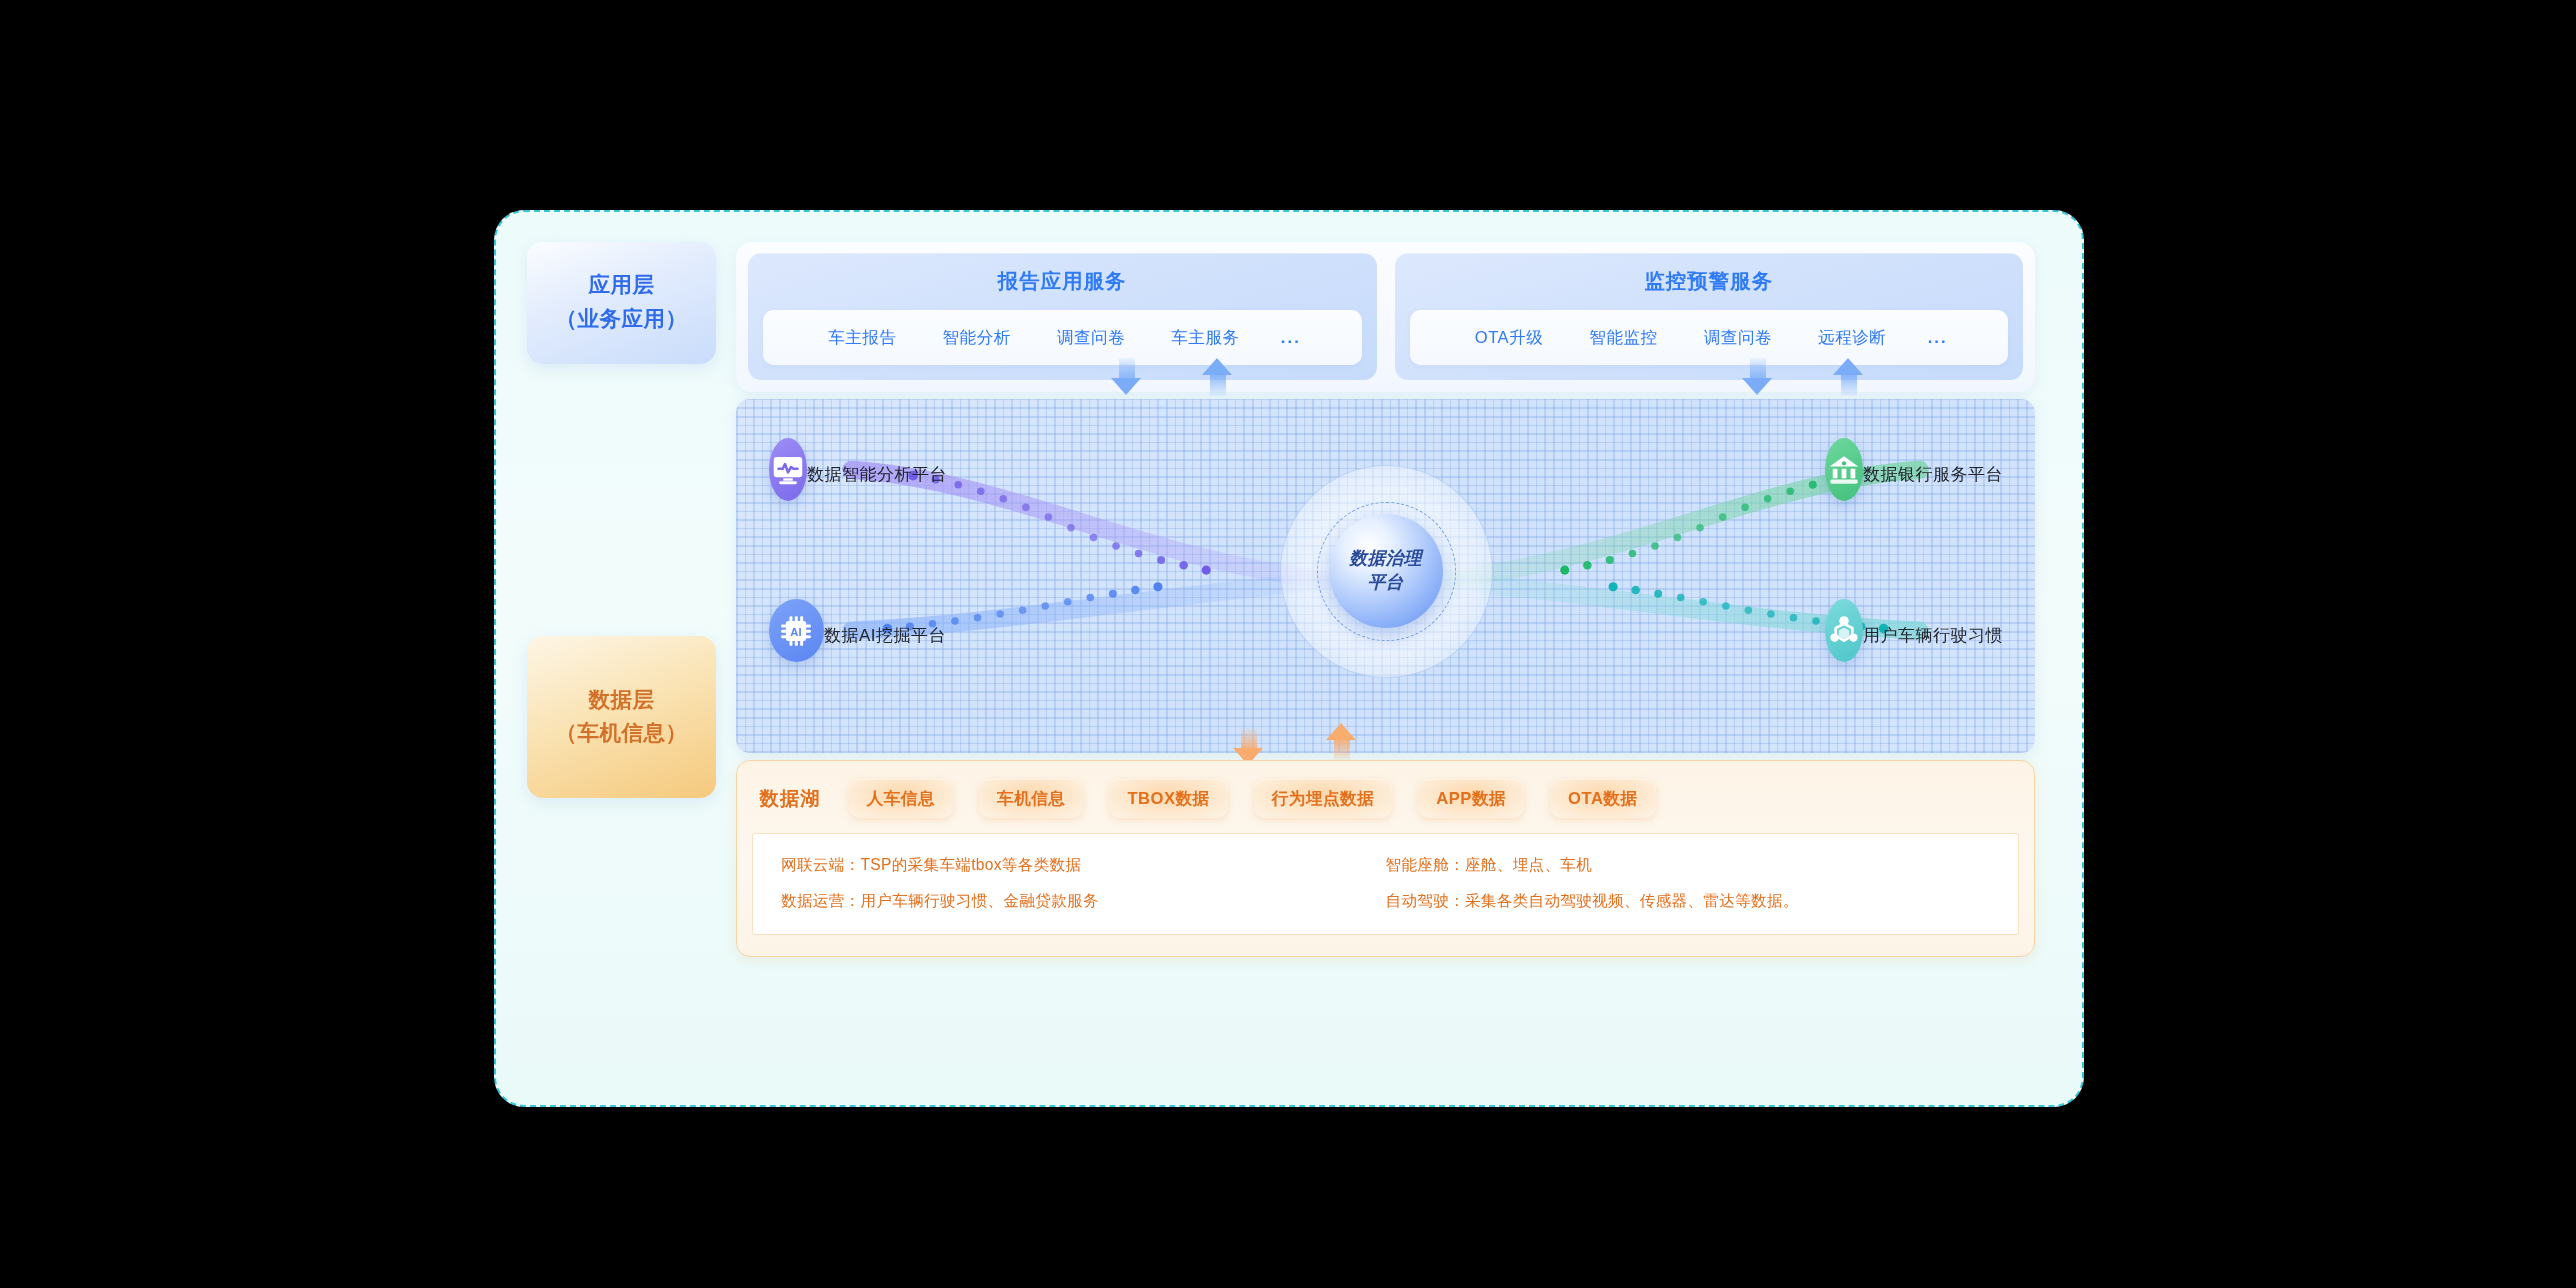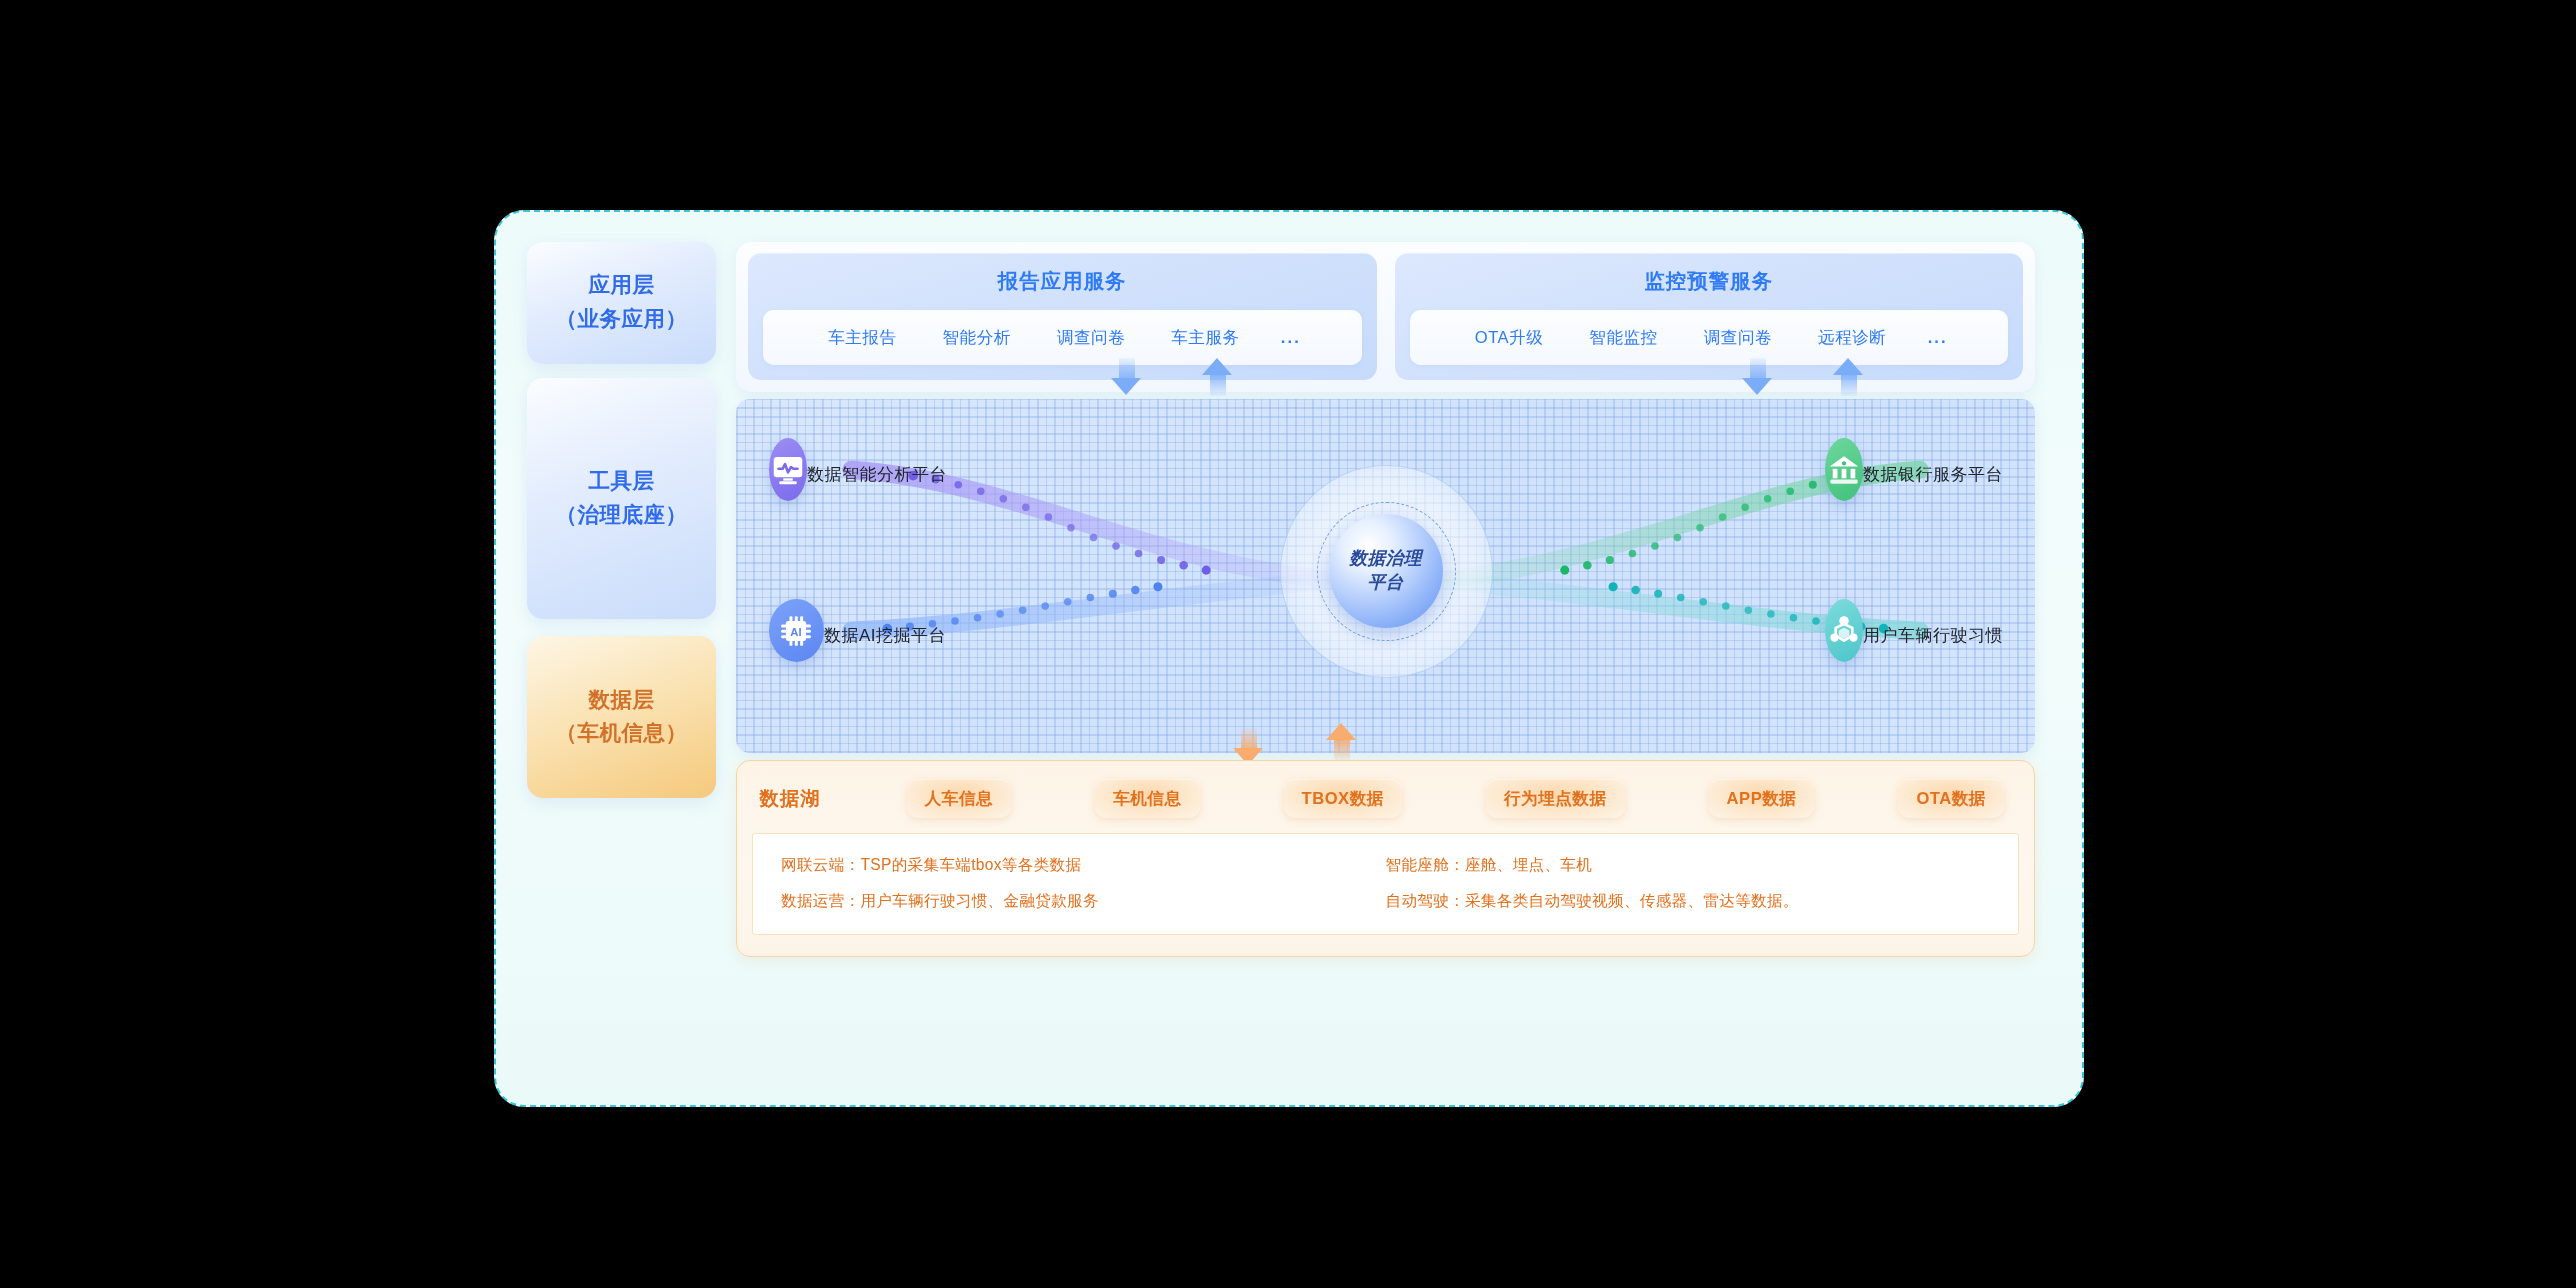--- a/index.html
+++ b/index.html
@@ -125,21 +125,21 @@
 
   
   #data-layer{
     position:absolute;left:240px;top:548px;width:1299px;height:197px;
     border-radius:14px;box-sizing:border-box;
     border:1.1px solid #f7d4a4;
     background:linear-gradient(180deg,#fdf4e6 0%,#fdf7ee 55%,#fdf4e7 100%);
     box-shadow:0 3.2px 14px rgba(220,180,130,.18);
     padding:15px;
   }
-  #lake-row{display:flex;align-items:center;gap:11px;height:45px;padding-left:7.5px;justify-content:space-between;}
+  #lake-row{display:flex;align-items:center;gap:11px;height:45px;padding-left:7.5px;}
   #lake-title{font-size:19.3px;font-weight:700;color:#e2701d;letter-spacing:1.1px;margin-right:17px;white-space:nowrap;}
   .lake-chip{
     height:39px;display:flex;align-items:center;justify-content:center;
     padding:0 18px;margin-right:15px;border-radius:11.8px;white-space:nowrap;
     font-size:16.6px;font-weight:600;color:#e2701d;letter-spacing:0.5px;
     background:radial-gradient(ellipse at 50% 40%,#fcd8ad 0%,#fde7cb 50%,#fdf4e8 100%);
     box-shadow:0 2.1px 7.5px rgba(240,180,120,.35),inset 0 0.5px 0 rgba(255,255,255,.8);
   }
   #desc-box{
     margin-top:11.8px;height:102px;border-radius:3px;border:1.1px solid #fae0bd;
@@ -149,24 +149,20 @@
   .desc-line{font-size:15.6px;color:#e2701d;letter-spacing:0.3px;white-space:nowrap;}
 </style>
 </head>
 <body>
 
 <div id="frame">
 
   <div class="rail blue" id="rail-app">
     <span>应用层</span>
     <span>（业务应用）</span>
-  </div>
-  <div class="rail blue" id="rail-tool">
-    <span>工具层</span>
-    <span>（治理底座）</span>
   </div>
   <div class="rail orange" id="rail-data">
     <span>数据层</span>
     <span>（车机信息）</span>
   </div>
 
   <div id="app-layer">
 
     <div class="svc-card">
       <div class="svc-title">报告应用服务</div>

